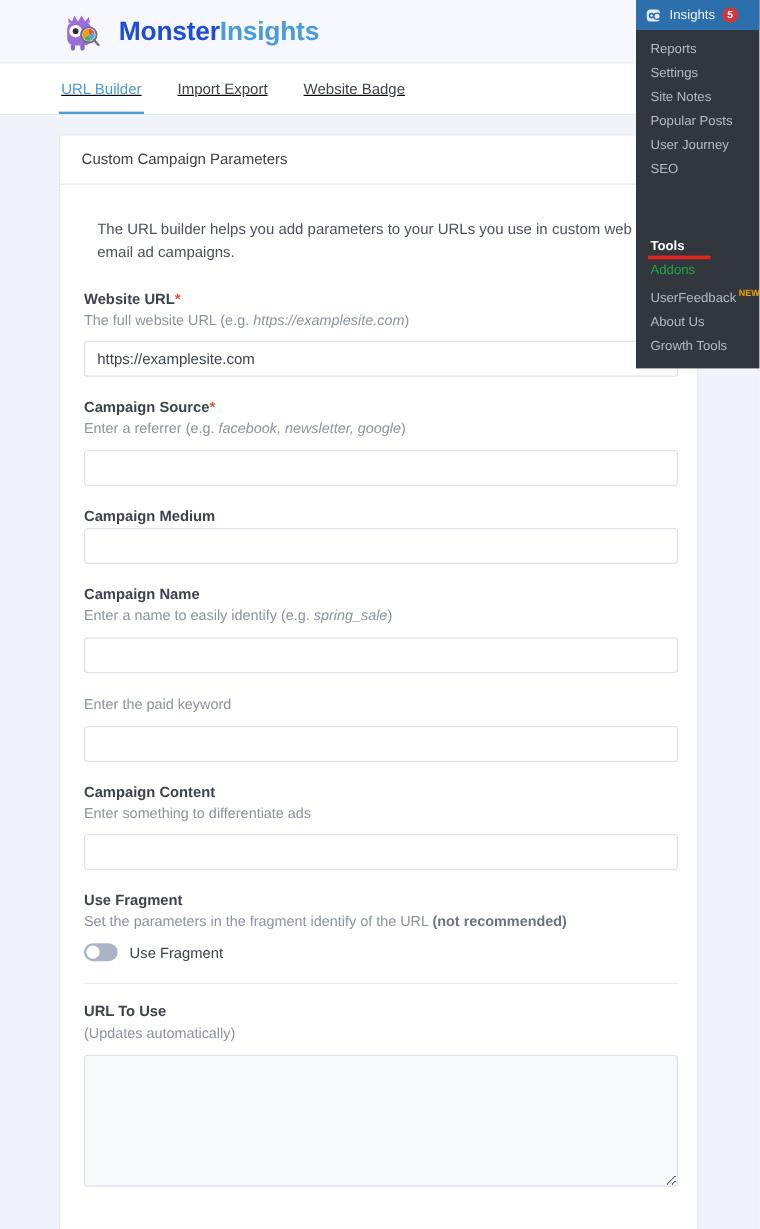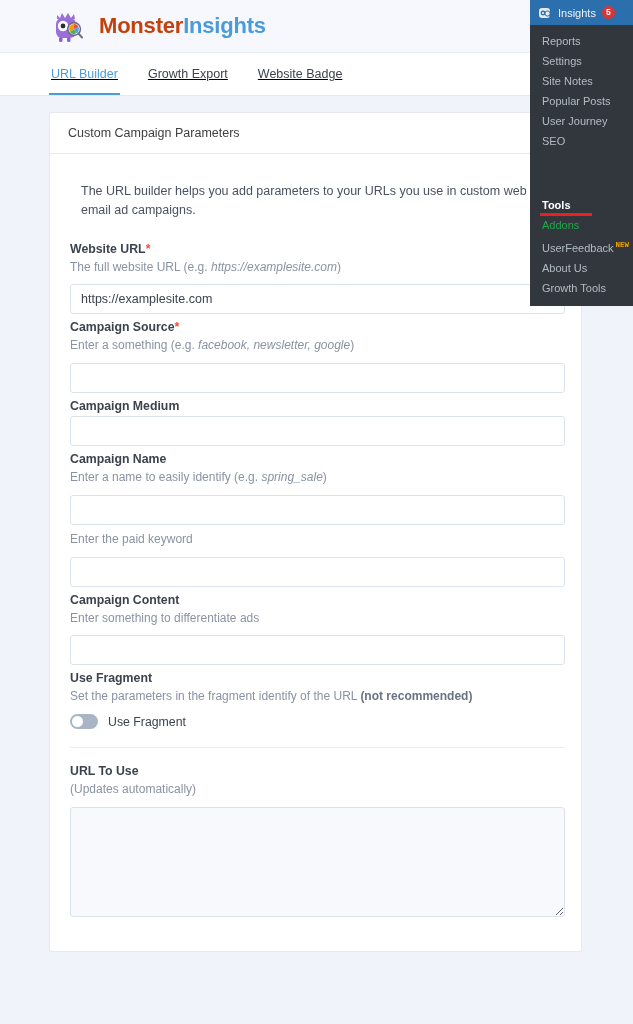--- a/index.html
+++ b/index.html
@@ -23,21 +23,21 @@
     border-bottom: 1px solid #eceef6;
   }
   .logo-mark { width: 38px; height: 38px; position: relative; flex: 0 0 auto; }
   .logo-text {
     margin-left: 12px;
     font-size: 22px;
     font-weight: bold;
     letter-spacing: -0.2px;
     white-space: nowrap;
   }
-  .logo-text .t1 { color: #c2410c; }
+  .logo-text .t1 { color: #1d4ed8; }
   .logo-text .t2 { color: #4a9bda; }
 
   
   .tabbar {
     height: 43px;
     background: #ffffff;
     border-bottom: 1px solid #e5e8f1;
     display: flex;
     align-items: stretch;
     padding-left: 49px;
@@ -78,21 +78,21 @@
   .card-body { padding: 22px 20px 28px 20px; }
 
   .intro {
     font-size: 12.5px;
     color: #4a5160;
     padding: 6px 0 22px 11px;
     line-height: 1.5;
   }
 
   
-  .field { margin-bottom: 6px; }
+  .field { margin-bottom: 18px; }
   .field-label {
     font-size: 12.3px;
     font-weight: bold;
     color: #3c434e;
     margin-bottom: 3px;
   }
   .req { color: #e8513f; font-weight: bold; }
   .field-hint {
     font-size: 12px;
     color: #8a93a3;
@@ -214,21 +214,20 @@
     left: 10px; bottom: -1px;
     width: 52px; height: 3px;
     background: #e8231f;
   }
   .new-tag {
     color: #f0a000;
     font-size: 7.5px;
     font-weight: bold;
     vertical-align: super;
     margin-left: 2px;
-    font-family: Liberation Mono, monospace;
   }
 </style>
 </head>
 <body>
 
 <div class="logo-strip">
   <div class="logo-mark">
     <svg width="38" height="38" viewBox="0 0 38 38">
       <path d="M8 12 L8 8 L11 11 L13 6 L16 11 L19 6 L22 11 L25 7 L26 12 Z" fill="#9b6fd8"></path>
       <rect x="7" y="11" width="20" height="20" rx="6" fill="#9b6fd8"></rect>
@@ -248,21 +247,21 @@
   <div class="logo-text">
     <span class="t1">Monster</span><span class="t2">Insights</span>
   </div>
 </div>
 
 <div class="tabbar">
   <div class="tab active">
     <span>URL Builder</span>
   </div>
   <div class="tab">
-    <span>Growth Export</span>
+    <span>Import Export</span>
   </div>
   <div class="tab">
     <span>Website Badge</span>
   </div>
 </div>
 
 <div class="page">
   <div class="card">
 
     <div class="card-header">Custom Campaign Parameters</div>
@@ -279,21 +278,21 @@
           <span>The full website URL (e.g. </span><i>https://examplesite.com</i><span>)</span>
         </div>
         <input class="text-input" type="text" value="https://examplesite.com" style="">
       </div>
 
       <div class="field">
         <div class="field-label">
           <span>Campaign Source</span><span class="req">*</span>
         </div>
         <div class="field-hint">
-          <span>Enter a something (e.g. </span><i>facebook, newsletter, google</i><span>)</span>
+          <span>Enter a referrer (e.g. </span><i>facebook, newsletter, google</i><span>)</span>
         </div>
         <input class="text-input" type="text" value="" style="">
       </div>
 
       <div class="field">
         <div class="field-label">
           <span>Campaign Medium</span>
         </div>
         <input class="text-input" type="text" value="" style="">
       </div>

